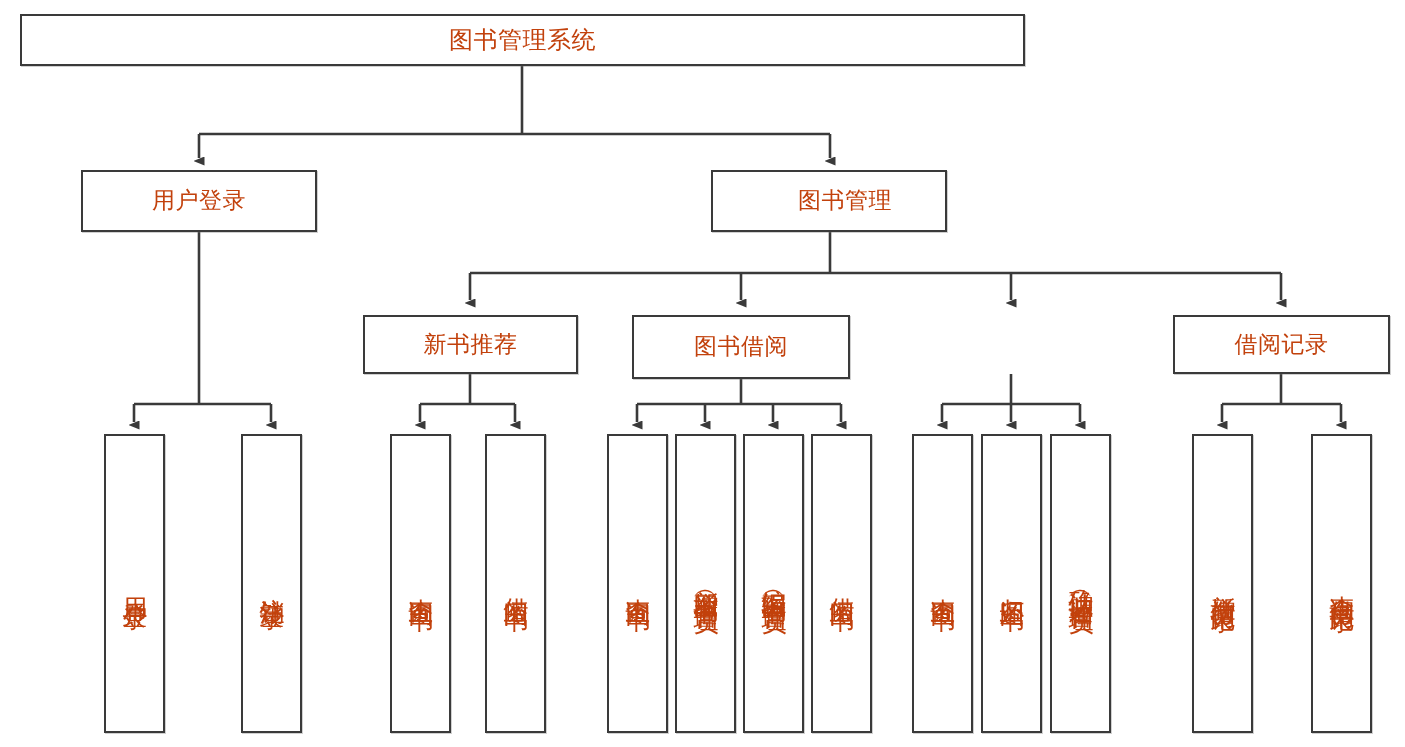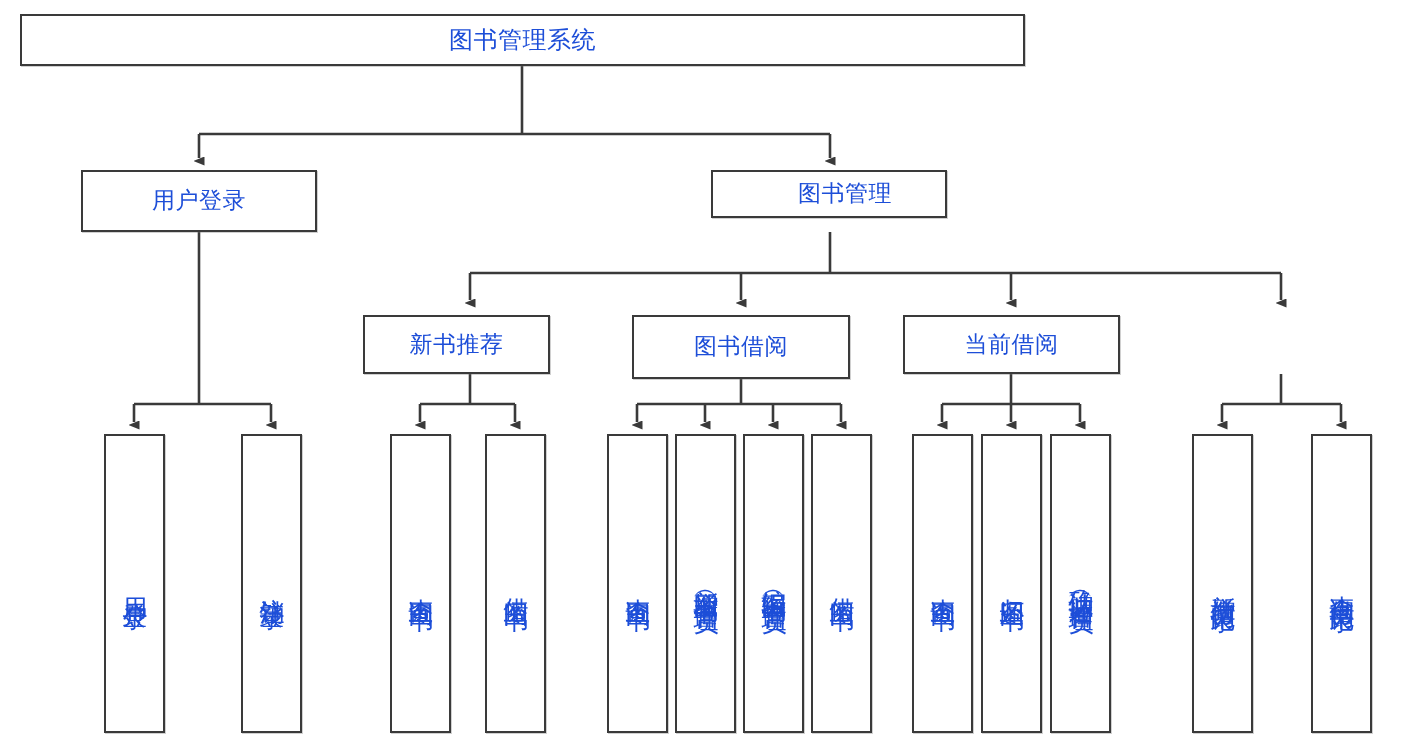--- a/index.html
+++ b/index.html
@@ -26,21 +26,21 @@
     pointer-events: none;
   }
   .node {
     position: absolute;
     box-sizing: border-box;
     background: #ffffff;
     border: 2.5px solid #3a3a3a;
     display: flex;
     align-items: center;
     justify-content: center;
-    color: #1d4ed8;
+    color: #c2410c;
     box-shadow: 1px 1px 0 rgba(120,120,120,0.35);
   }
   .node .label {
     display: block;
     text-align: center;
     letter-spacing: 0.5px;
   }
   
   .node.h .label {
     writing-mode: horizontal-tb;
@@ -129,36 +129,36 @@
   </svg>
 
   <div class="node h root" style="left:20px; top:14px; width:1005px; height:52px;">
     <span class="label">图书管理系统</span>
   </div>
 
   <div class="node h" style="left:81px; top:170px; width:236px; height:62px;">
     <span class="label">用户登录</span>
   </div>
 
-  <div class="node h" style="left:711px; top:170px; width:236px; height:48px;padding-left:32px;">
+  <div class="node h" style="left:711px; top:170px; width:236px; height:62px;padding-left:32px;">
     <span class="label">图书管理</span>
   </div>
 
-  <div class="node h" style="left:363px; top:315px; width:187px; height:59px;">
+  <div class="node h" style="left:363px; top:315px; width:215px; height:59px;">
     <span class="label">新书推荐</span>
   </div>
 
   <div class="node h" style="left:632px; top:315px; width:218px; height:64px;">
     <span class="label">图书借阅</span>
   </div>
 
-  <div class="node h" style="left:903px; top:315px; width:217px; height:59px;">
-    <span class="label">当前借阅</span>
-  </div>
-
+
+  <div class="node h" style="left:1173px; top:315px; width:217px; height:59px;">
+    <span class="label">借阅记录</span>
+  </div>
 
   <div class="node v" style="left:104px; top:434px; width:61px; height:299px;">
     <span class="label">用户登录</span>
   </div>
 
   <div class="node v" style="left:241px; top:434px; width:61px; height:299px;">
     <span class="label">注销登录</span>
   </div>
 
   <div class="node v" style="left:390px; top:434px; width:61px; height:299px;">

